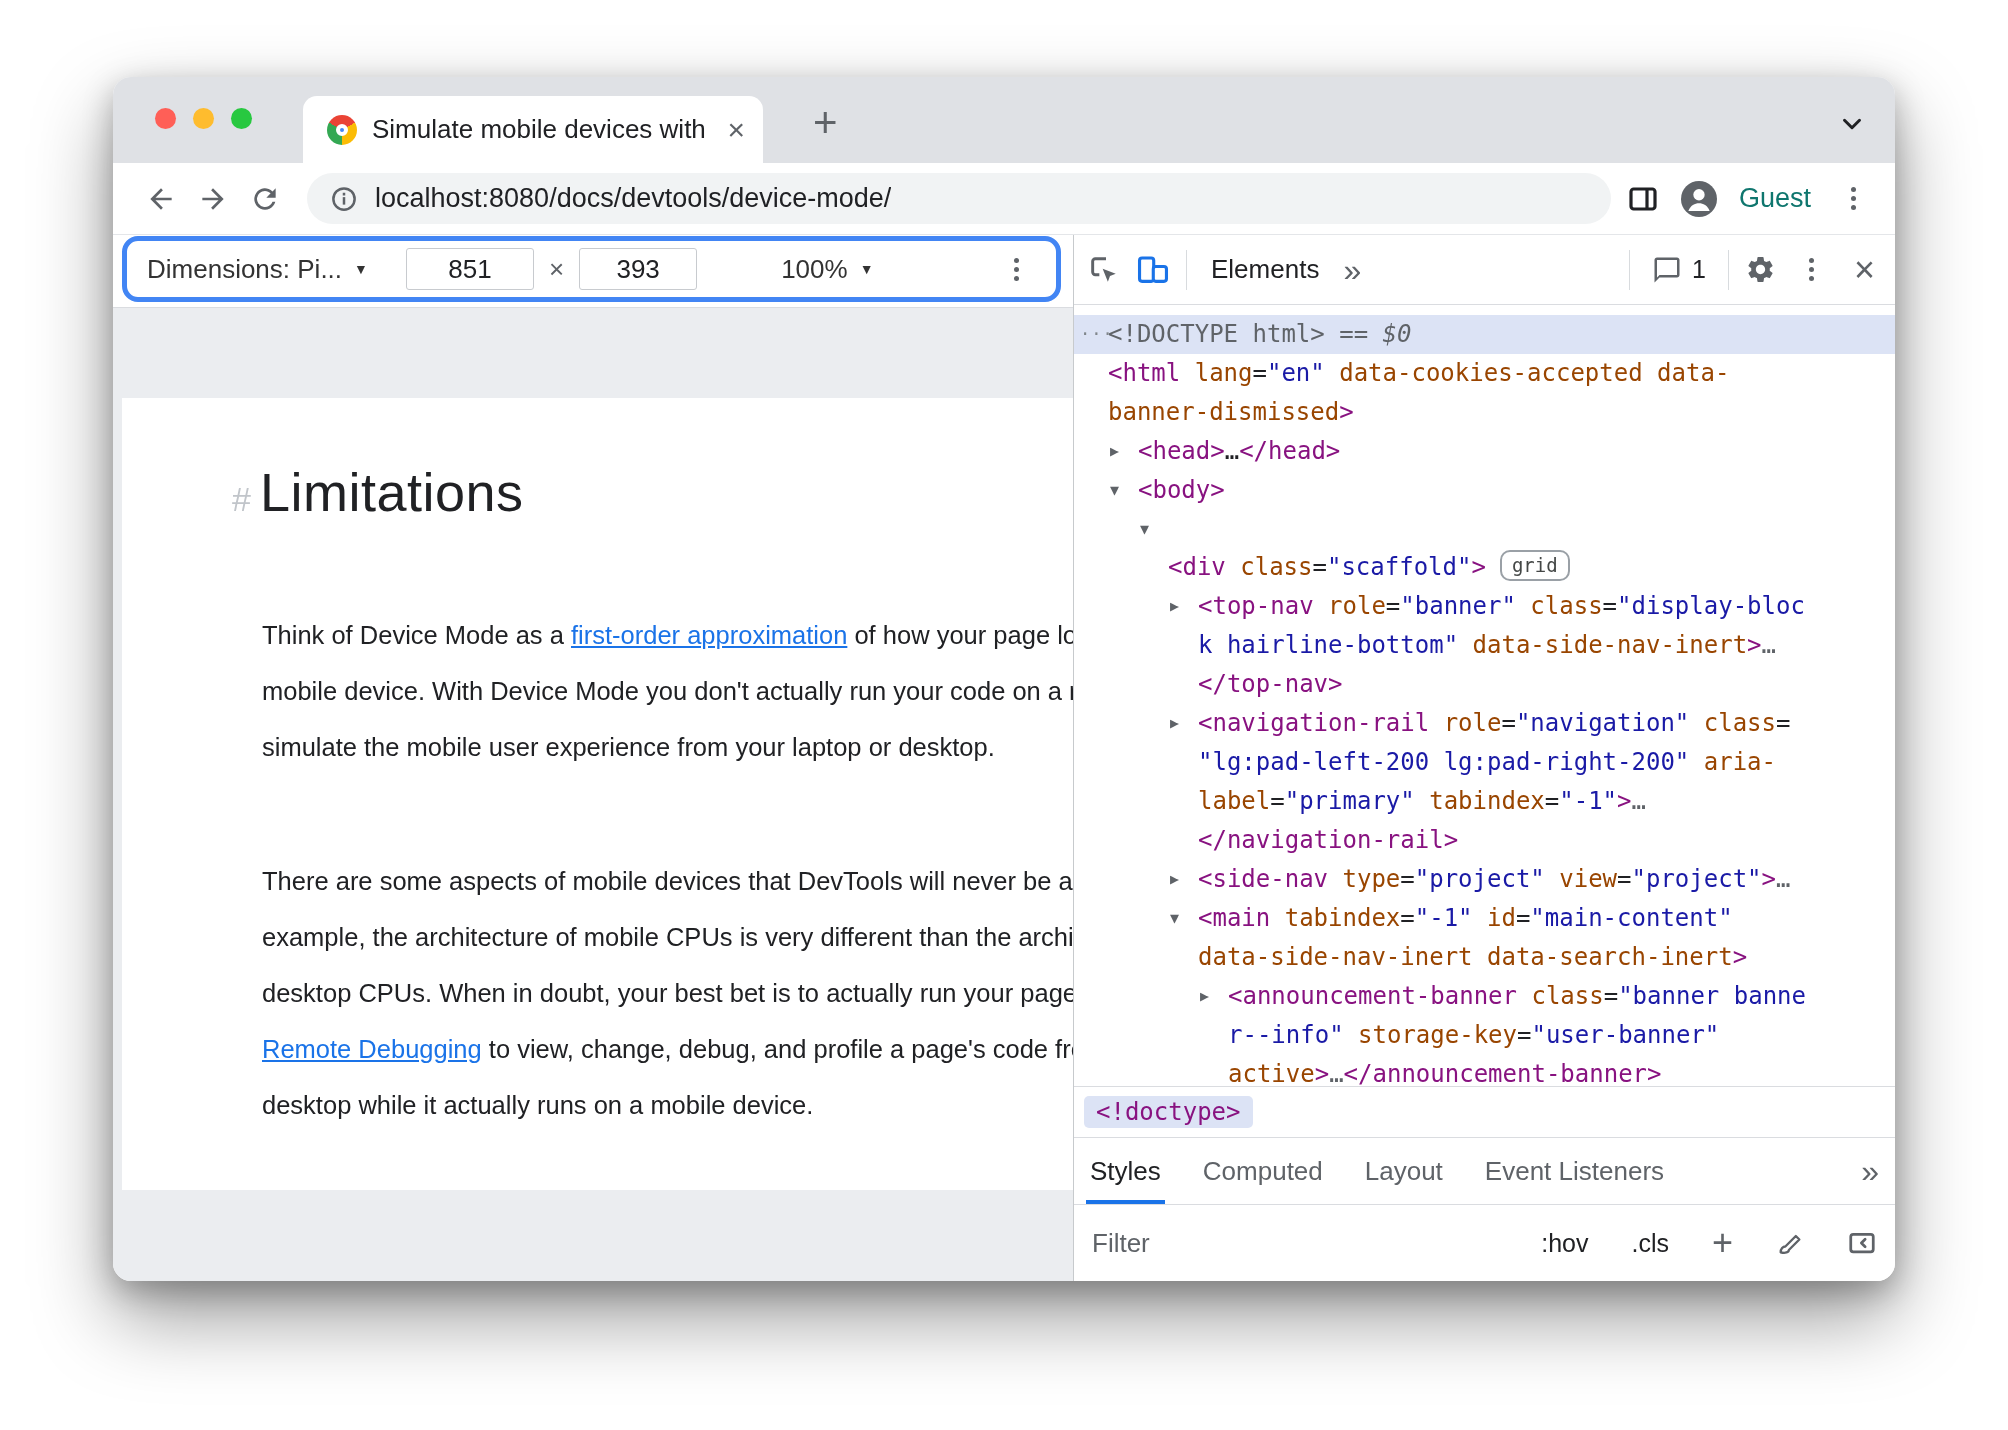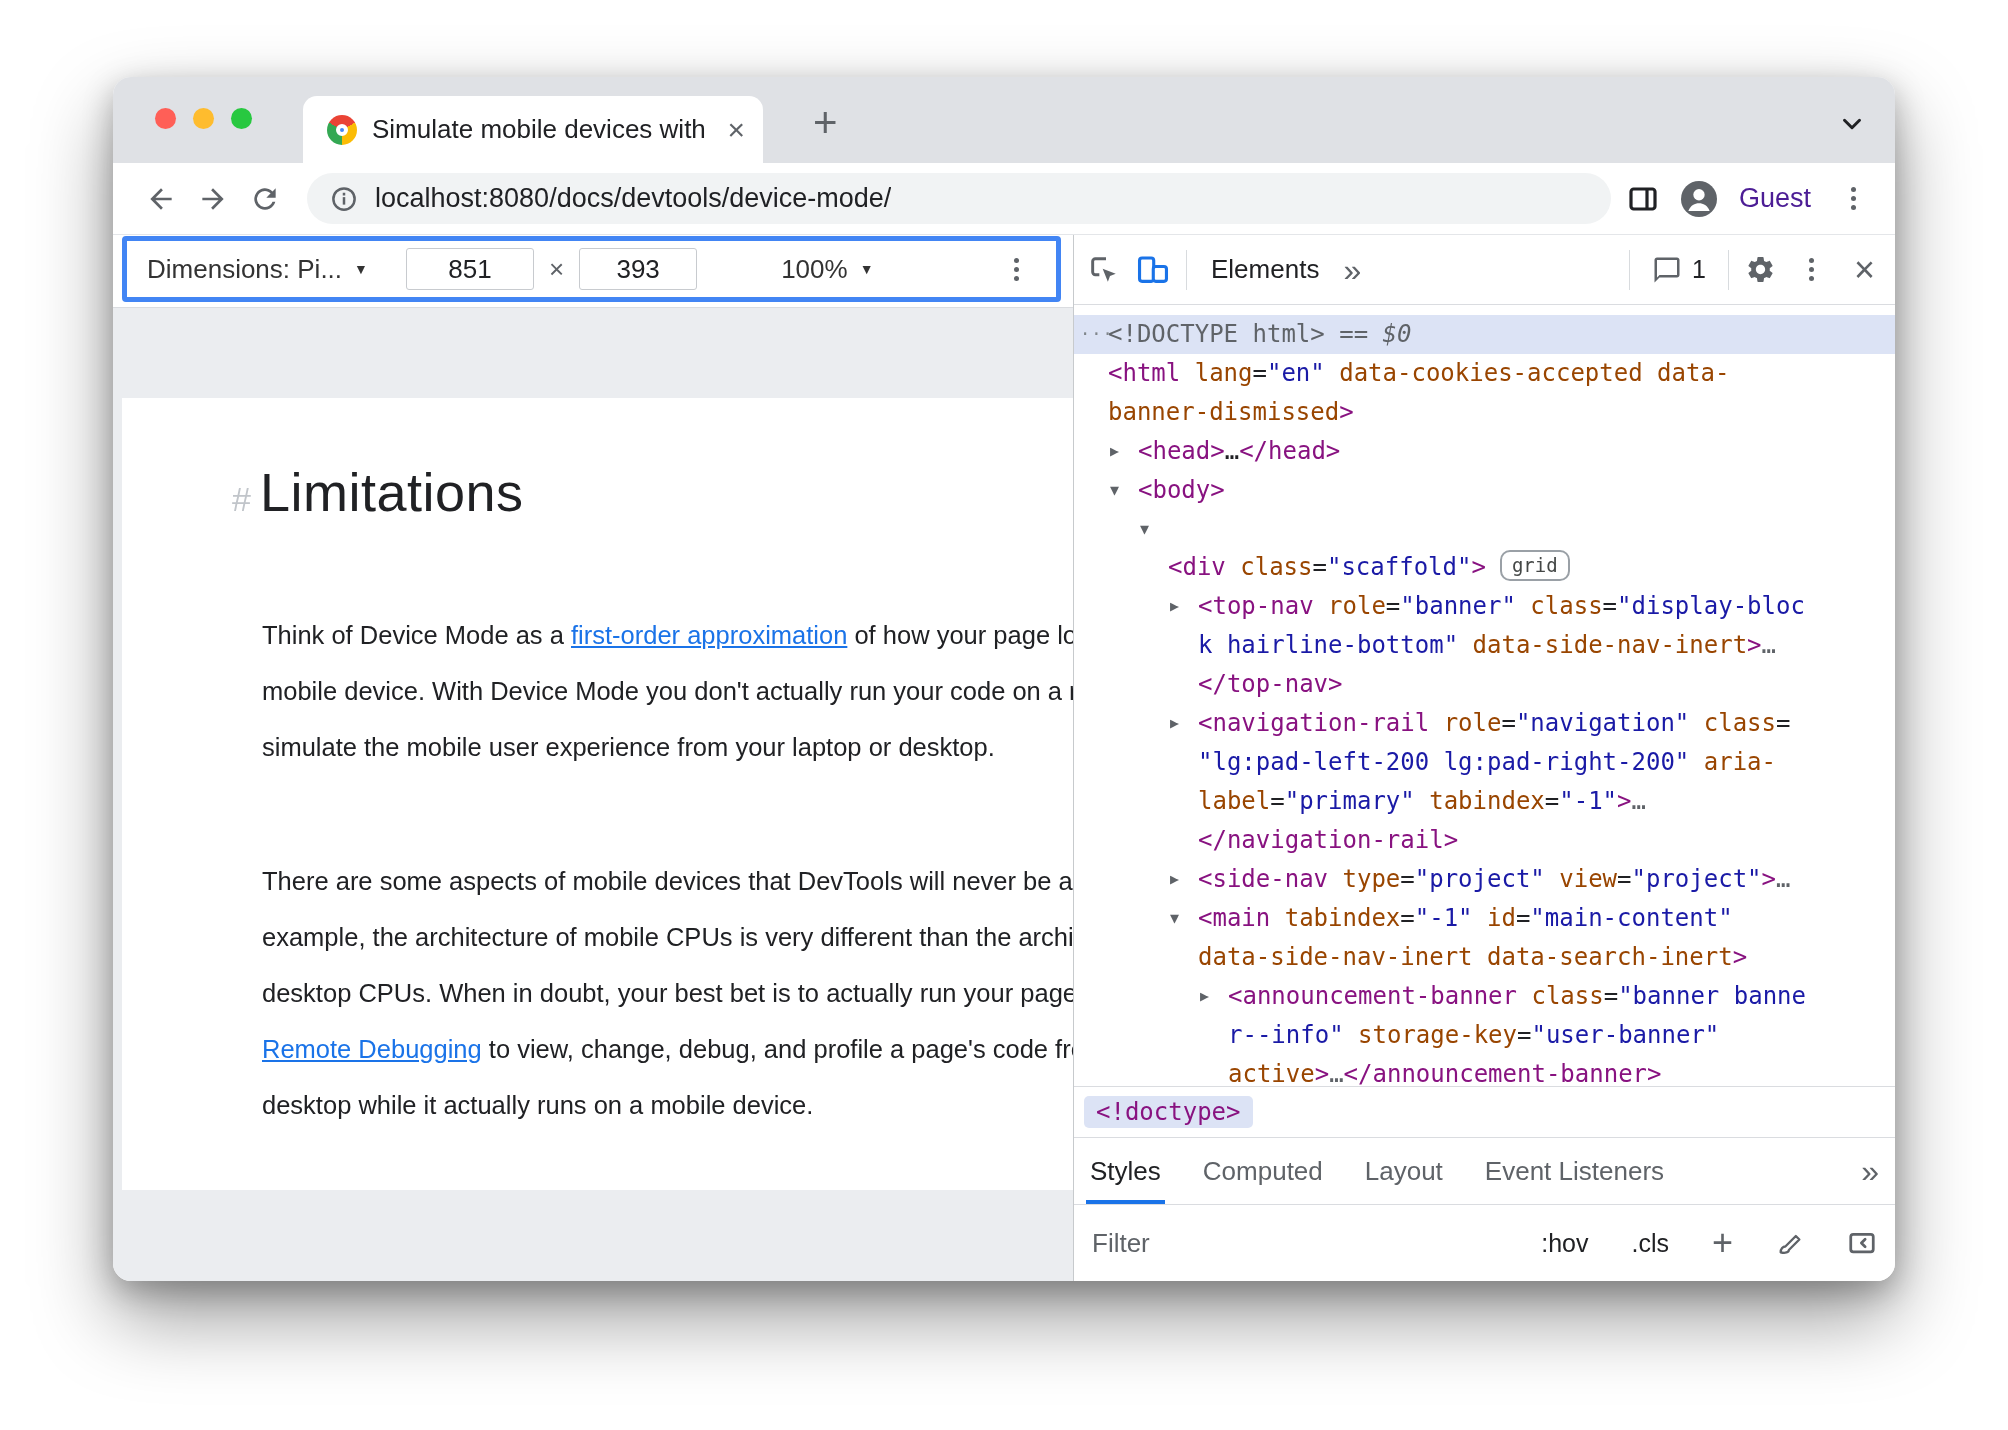--- a/index.html
+++ b/index.html
@@ -39,33 +39,33 @@
   
   .toolbar { height: 72px; background: #fff; display: flex; align-items: center;
     padding: 0 22px; border-bottom: 1px solid #e4e6e9; flex: 0 0 auto; }
   .nav-btn { width: 52px; height: 52px; display: flex; align-items: center; justify-content: center; flex: 0 0 auto; }
   .urlbar { flex: 1; height: 51px; background: #f1f3f4; border-radius: 26px;
     display: flex; align-items: center; gap: 16px; padding: 0 22px; margin: 0 16px; min-width: 0; }
   .url-text { font-size: 27px; color: #202124; white-space: nowrap; overflow: hidden; }
   .right-cluster { display: flex; align-items: center; gap: 22px; flex: 0 0 auto; }
   .avatar { width: 36px; height: 36px; border-radius: 50%; background: #5f6368;
     display: flex; align-items: center; justify-content: center; overflow: hidden; }
-  .profile-label { font-size: 27px; color: #4c1d95; }
+  .profile-label { font-size: 27px; color: #0f766e; }
   .kebab { position: relative; width: 5px; height: 5px; border-radius: 50%; background: #5f6368;
     box-shadow: 0 -9px 0 #5f6368, 0 9px 0 #5f6368; }
   .kebab-wrap { width: 40px; height: 44px; display: flex; align-items: center; justify-content: center; }
 
   
   .content { flex: 1; display: flex; min-height: 0; }
   .left-pane { width: 960px; flex: 0 0 auto; background: #ebedf0; display: flex; flex-direction: column; }
 
   
   .device-row { height: 73px; background: #fff; position: relative; border-bottom: 1px solid #dadce0; flex: 0 0 auto; }
   .device-toolbar { position: absolute; left: 9px; right: 12px; top: 1px; bottom: 5px;
-    border: 5px solid var(--c-focus, #4285f4); border-radius: 4px; background: #fff;
+    border: 5px solid var(--c-focus, #4285f4); border-radius: 16px; background: #fff;
     display: flex; align-items: center; padding: 4px 20px; }
   .dims-label { font-size: 26px; color: #333; white-space: nowrap; }
   .dd-arrow { font-size: 14px; color: #333; margin-left: 12px; }
   .dim-input { width: 128px; height: 42px; border: 1px solid #c8cbcf; border-radius: 3px;
     font-family: "Liberation Sans", sans-serif; font-size: 26px; color: #202124; text-align: center;
     background: #fff; margin-left: 38px; }
   .dim-input.h { width: 118px; margin-left: 0; }
   .times { font-size: 26px; color: #5f6368; padding: 0 15px; }
   .zoom { display: flex; align-items: center; margin-left: 84px; }
   .zoom-label { font-size: 26px; color: #333; }

